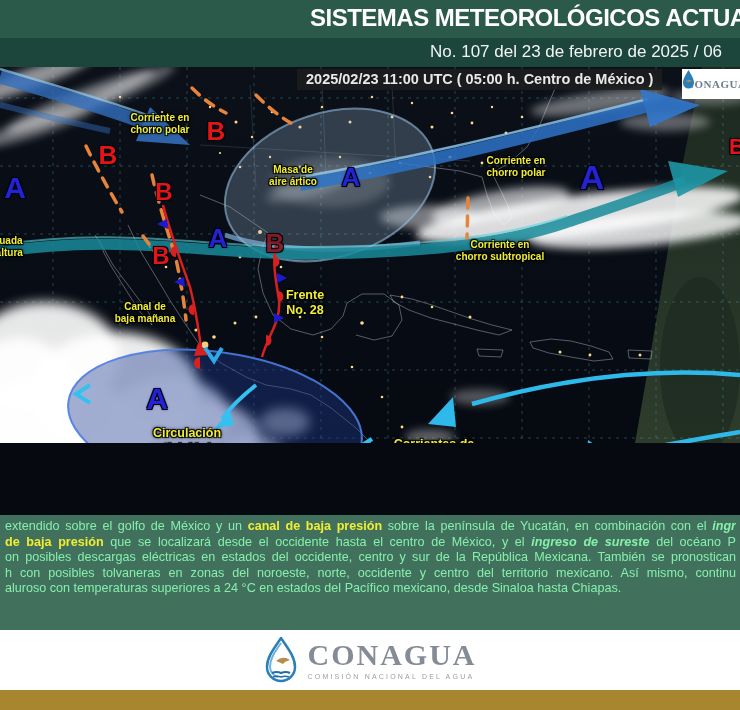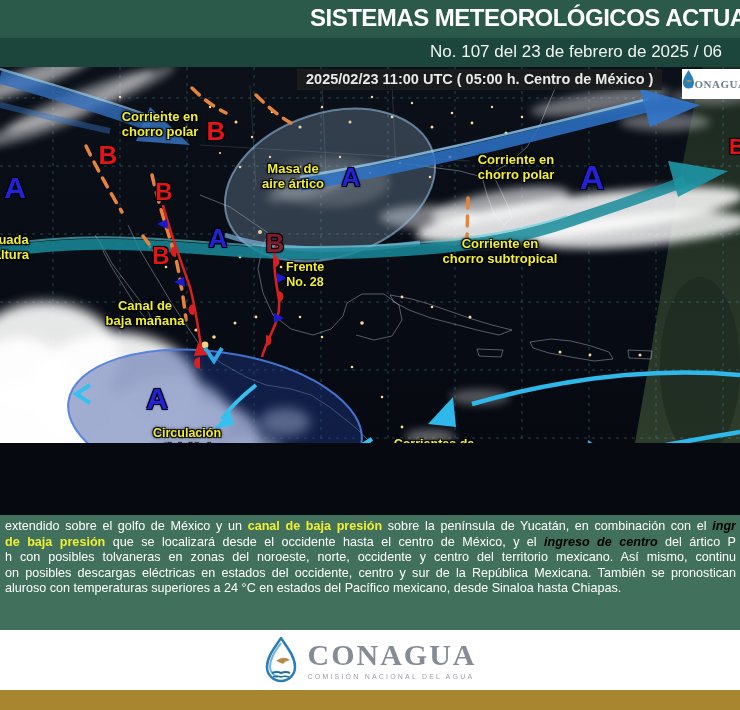--- a/index.html
+++ b/index.html
@@ -13,35 +13,35 @@
   .band2 .subtitle{position:absolute;left:430px;top:4px;white-space:nowrap;color:#f2f4f2;font-size:17px;}
   
   .map{position:absolute;left:0;top:67px;width:740px;height:376px;overflow:hidden;}
   .map svg{position:absolute;left:0;top:0;}
   .timebar{position:absolute;left:297px;top:2px;height:21px;padding:0 9px;background:rgba(30,30,30,.84);
     color:#e9e9e9;font-size:14.5px;font-weight:600;line-height:21px;white-space:nowrap;}
   .minilogo{position:absolute;left:682px;top:2px;width:70px;height:30px;background:#fff;
     display:flex;align-items:center;gap:3px;padding-left:4px;box-sizing:border-box;}
   .minilogo .word{color:#6d7e8e;font-family:"Liberation Serif",serif;font-weight:bold;font-size:11px;letter-spacing:.5px;}
   .maplabel{position:absolute;transform:translate(-50%,-50%);text-align:center;white-space:pre-line;
-    color:var(--label_yellow);font-weight:bold;font-size:13px;line-height:1.18;
+    color:var(--label_yellow);font-weight:bold;font-size:10px;line-height:1.18;
     text-shadow:1px 1px 1px #000,-1px -1px 1px #000,1px -1px 1px #000,-1px 1px 1px #000,0 0 4px #000;}
   .sym{position:absolute;transform:translate(-50%,-50%);font-weight:bold;line-height:1;
     text-shadow:1px 1px 0 #001,-1px -1px 0 #001,1px -1px 0 #001,-1px 1px 0 #001,0 0 3px #000;}
   .sym.A{color:var(--high_blue);}
   .sym.B{color:var(--low_red);}
   .sym.Bdark{color:#8a1822;opacity:.92;}
   
   .forecast{position:absolute;left:0;top:515px;width:740px;height:115px;background:var(--text_block_green);
     box-sizing:border-box;padding:4px 4px 0 5px;color:#fff;font-size:12.6px;line-height:15.6px;}
   .fline{white-space:nowrap;}
   .fline.fill{text-align:justify;text-align-last:justify;white-space:normal;height:15.6px;overflow:hidden;}
-  .seg-n{color:#ffffff;}
+  .seg-n{color:#86efac;}
   .seg-y{color:var(--label_yellow);font-weight:bold;}
-  .seg-bi{color:#000000;font-weight:bold;font-style:italic;}
+  .seg-bi{color:#86efac;font-weight:bold;font-style:italic;}
   
   .footer{position:absolute;left:0;top:630px;width:740px;height:60px;background:#fff;
     display:flex;align-items:center;justify-content:center;gap:10px;}
   .footer .word{color:#868c96;font-family:"Liberation Serif",serif;font-weight:bold;
     font-size:30px;letter-spacing:2px;line-height:1;}
   .footer .sub{color:#9aa0a8;font-size:7px;letter-spacing:2.2px;margin-top:3px;}
   .goldband{position:absolute;left:0;top:690px;width:740px;height:20px;background:var(--gold);}
 </style>
 </head>
 <body>
@@ -306,21 +306,21 @@
     <div class="maplabel" style="left:293px;top:109px;">Masa de
 aire ártico</div>
     <div class="maplabel" style="left:516px;top:100px;">Corriente en
 chorro polar</div>
     <div class="maplabel" style="left:500px;top:184px;">Corriente en
 chorro subtropical</div>
     <div class="maplabel" style="left:2px;top:180px;">Vaguada
 de altura</div>
     <div class="maplabel" style="left:145px;top:246px;">Canal de
 baja mañana</div>
-    <div class="maplabel" style="left:305px;top:208px;font-size:12.5px;">Frente
+    <div class="maplabel" style="left:305px;top:236px;font-size:12.5px;">Frente
 No. 28</div>
     <div class="maplabel" style="left:187px;top:381px;font-size:12.5px;text-align:center;">Circulación
 anticiclónica
 en 500 hPa</div>
     <div class="maplabel" style="left:434px;top:385px;font-size:12.5px;">Corrientes de
 bajo ingr</div>
     <div class="maplabel" style="left:550px;top:431px;font-size:12.5px;">Vaguada monzónica</div>
 
     <div class="sym A" style="left:15px;top:121px;font-size:30px;">A</div>
     <div class="sym B" style="left:108px;top:88px;font-size:26px;">B</div>
@@ -331,23 +331,23 @@
     <div class="sym Bdark" style="left:275px;top:176px;font-size:26px;">B</div>
     <div class="sym A" style="left:351px;top:110px;font-size:26px;">A</div>
     <div class="sym A" style="left:592px;top:110px;font-size:34px;">A</div>
     <div class="sym A" style="left:157px;top:332px;font-size:30px;">A</div>
     <div class="sym B" style="left:532px;top:401px;font-size:26px;">B</div>
     <div class="sym B" style="left:737px;top:80px;font-size:22px;">B</div>
   </div>
 
   <div class="forecast">
     <div class="fline fill"><span class="seg-n">extendido sobre el golfo de México y un </span><span class="seg-y">canal de baja presión</span><span class="seg-n"> sobre la península de Yucatán, en combinación con el </span><span class="seg-bi">ingr</span></div>
-    <div class="fline fill"><span class="seg-y">de baja presión</span><span class="seg-n"> que se localizará desde el occidente hasta el centro de México, y el </span><span class="seg-bi">ingreso de centro</span><span class="seg-n"> del ártico P</span></div>
+    <div class="fline fill"><span class="seg-y">de baja presión</span><span class="seg-n"> que se localizará desde el occidente hasta el centro de México, y el </span><span class="seg-bi">ingreso de sureste</span><span class="seg-n"> del océano P</span></div>
+    <div class="fline fill"><span class="seg-n">on posibles descargas eléctricas en estados del occidente, centro y sur de la República Mexicana. También se pronostican</span></div>
     <div class="fline fill"><span class="seg-n">h con posibles tolvaneras en zonas del noroeste, norte, occidente y centro del territorio mexicano. Así mismo, continu</span></div>
-    <div class="fline fill"><span class="seg-n">on posibles descargas eléctricas en estados del occidente, centro y sur de la República Mexicana. También se pronostican</span></div>
     <div class="fline"><span class="seg-n">aluroso con temperaturas superiores a 24 °C en estados del Pacífico mexicano, desde Sinaloa hasta Chiapas.</span></div>
   </div>
 
   <div class="footer">
     <svg width="34" height="46" viewBox="0 0 34 46">
       <path d="M17,1 C8,14 3,21 3,30 a14,14 0 0 0 28,0 C31,21 26,14 17,1 Z" fill="none" stroke="#2a7fb8" stroke-width="2.5"></path>
       <path d="M17,6 C10,16 6,22 6,30 a11,11 0 0 0 8,10" fill="none" stroke="#6db3d8" stroke-width="2"></path>
       <path d="M12,24 q7,-6 14,-1 q-5,1 -7,4 q-4,-2 -7,-3 Z" fill="#b98a4e"></path>
       <path d="M8,36 q5,-2 9,0 q5,-2 9,0" fill="none" stroke="#1f6da6" stroke-width="2"></path>
       <path d="M9,40 q4,-1.5 8,0 q4,-1.5 8,0" fill="none" stroke="#1f6da6" stroke-width="1.6"></path>

